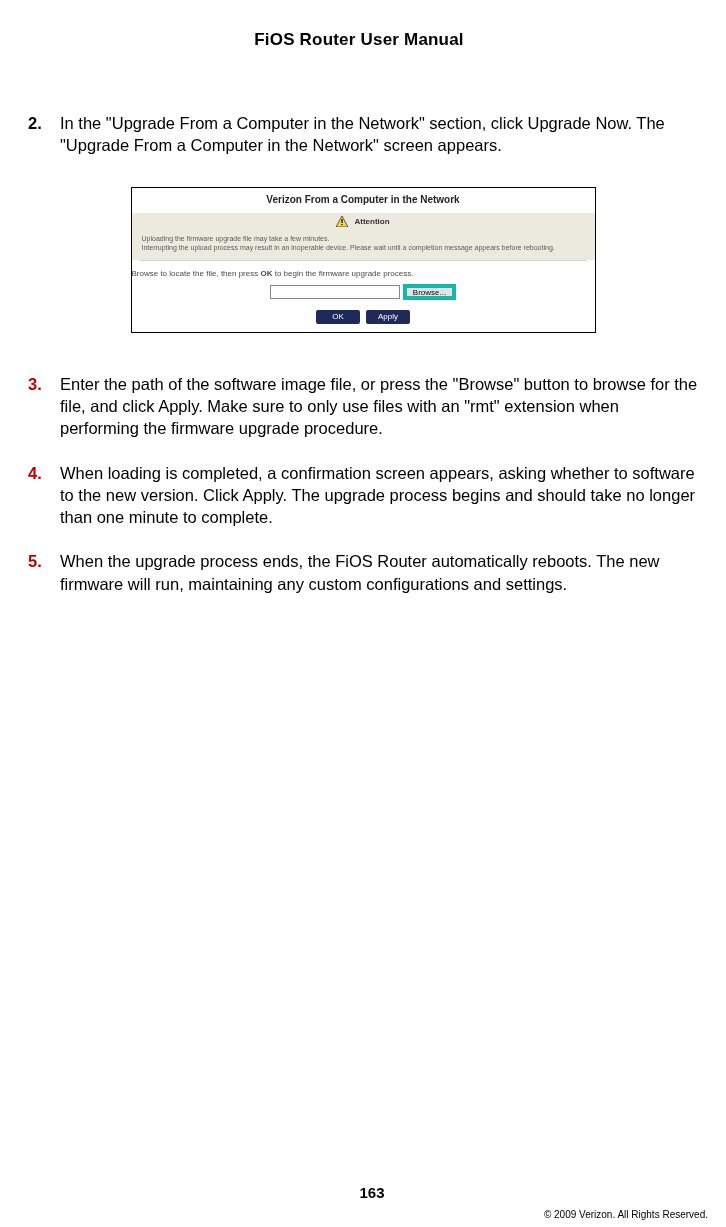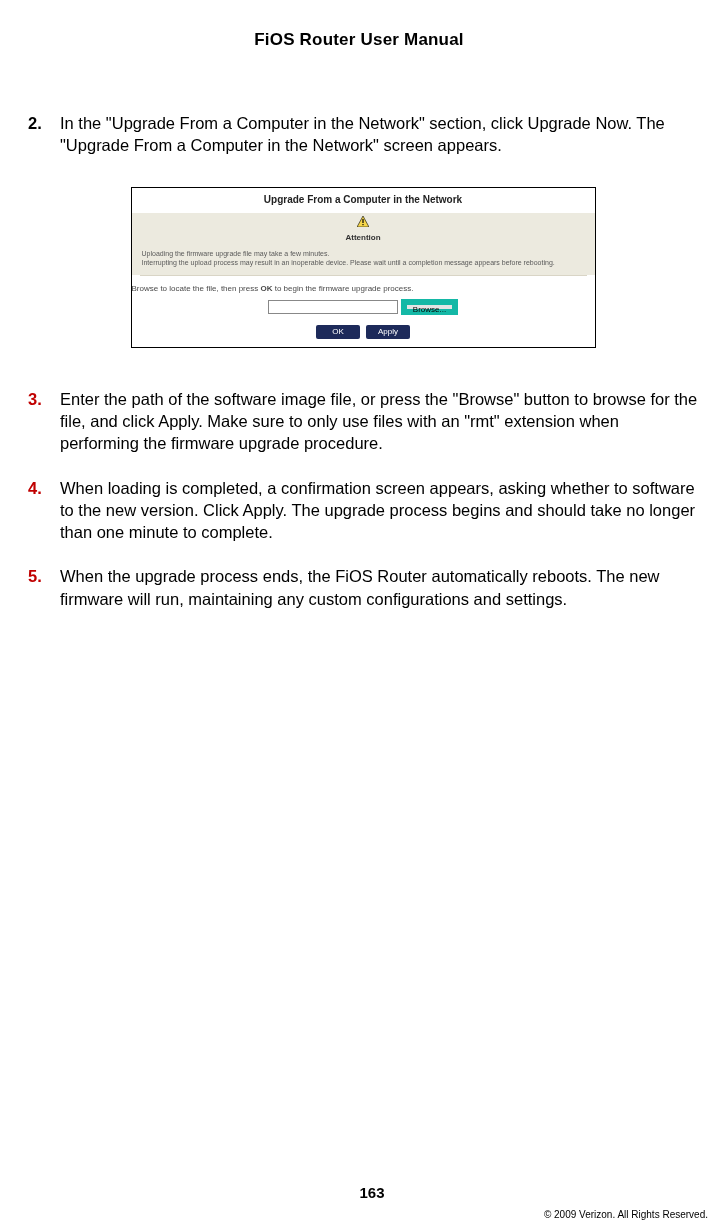--- a/index.html
+++ b/index.html
@@ -60,21 +60,20 @@
     }
     .attention-row {
       background: #eceadf;
       display: flex;
       align-items: center;
       justify-content: center;
       gap: 6px;
       padding: 3px 0;
       font-weight: 700;
       font-size: 8px;
-      flex-direction: column;
     }
     .warn-icon {
       display: inline-flex;
     }
     .panel-msg {
       background: #eceadf;
       color: #5a5a5a;
       font-size: 7px;
       line-height: 1.3;
       padding: 4px 10px 8px 10px;
@@ -102,21 +101,21 @@
       height: 14px;
       border: 1px solid #888;
       background: #fff;
       font-size: 8px;
       padding: 0 2px;
     }
     .browse-btn {
       height: 16px;
       min-width: 50px;
       background: #e4e4e4;
-      border: 6px solid #14b8a6;
+      border: 4px solid #14b8a6;
       font-size: 8px;
       cursor: pointer;
       padding: 0 6px;
     }
     .btn-row {
       display: flex;
       justify-content: center;
       gap: 6px;
       padding: 4px 0 8px 0;
     }
@@ -157,21 +156,21 @@
 
   <div class="step">
     <div class="step-num">2.</div>
     <div class="step-body">
       <span>In the "Upgrade From a Computer in the Network" section, click </span><b>Upgrade Now</b><span>. The "Upgrade From a Computer in the Network" screen appears.</span>
     </div>
   </div>
 
   <div class="panel-wrap">
     <div class="panel">
-      <div class="panel-title">Upgrade From a Computer in the Network</div>
+      <div class="panel-title">Verizon From a Computer in the Network</div>
       <div class="attention-row">
         <span class="warn-icon">
           <svg width="12" height="11" viewBox="0 0 12 11">
             <polygon points="6,0 12,11 0,11" fill="#f6d64a" stroke="#000" stroke-width="0.6"></polygon>
             <rect x="5.4" y="3" width="1.2" height="4" fill="#000"></rect>
             <rect x="5.4" y="8" width="1.2" height="1.2" fill="#000"></rect>
           </svg>
         </span>
         <span>Attention</span>
       </div>

